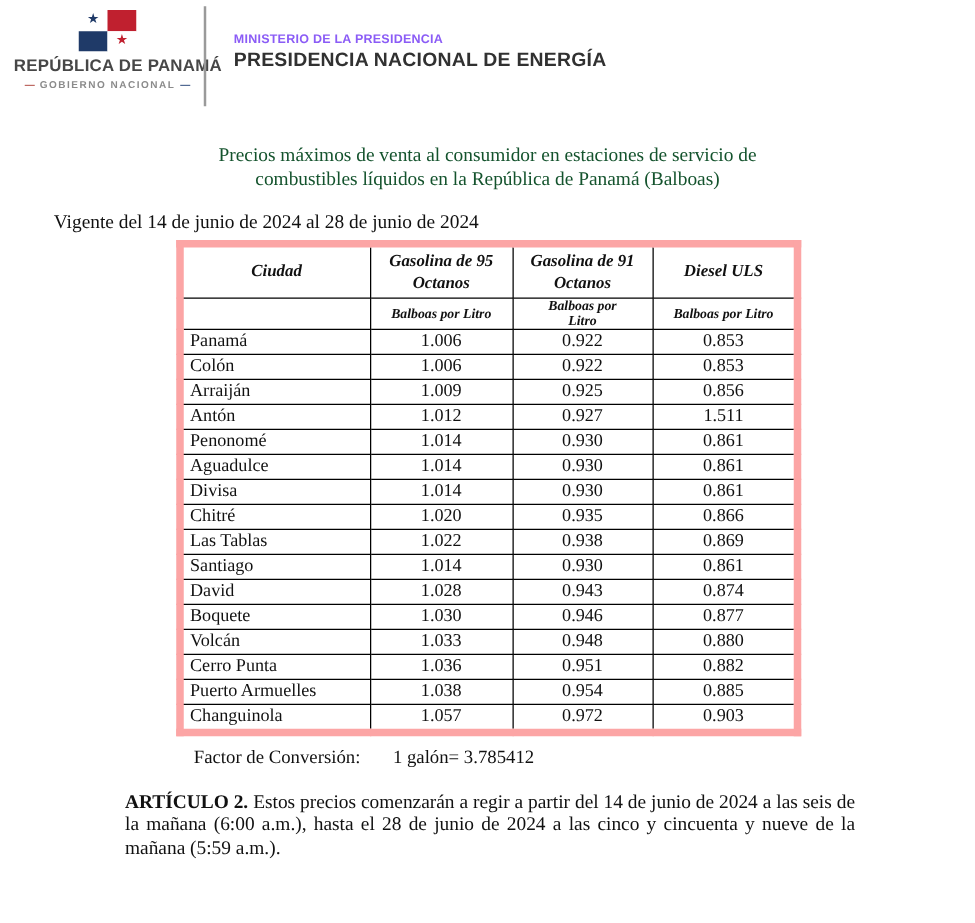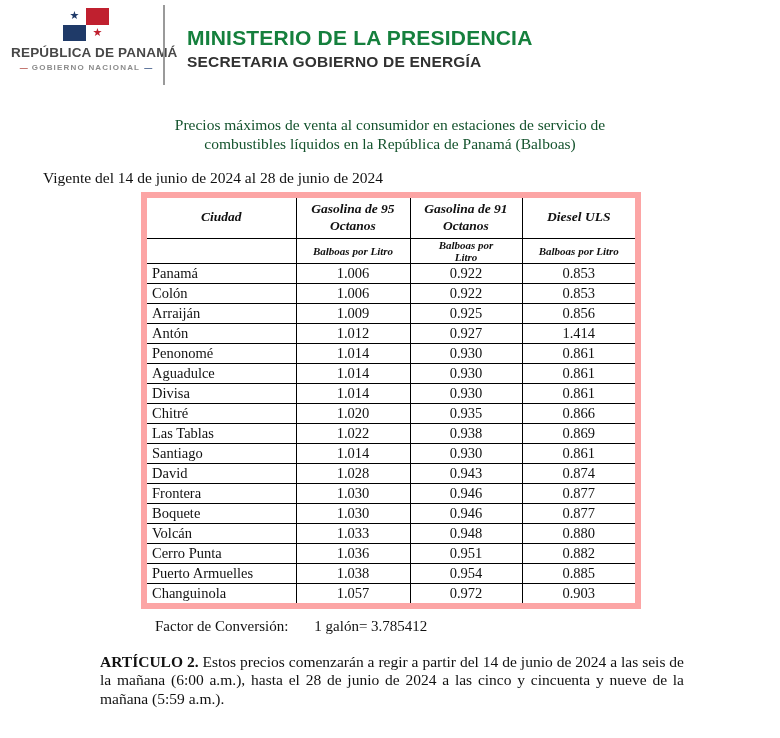--- a/index.html
+++ b/index.html
@@ -42,21 +42,21 @@
   .dash{font-weight:bold;letter-spacing:0;}
   .dash-red{color:#b04a42;margin-right:4px;}
   .dash-blue{color:#2c4a7c;margin-left:4px;}
   .head-divider{
     position:absolute;left:163px;top:5px;width:2px;height:80px;background:#9a9a9a;
   }
   .ministry-block{
     position:absolute;left:187px;top:26px;
     font-family:"Liberation Sans", sans-serif;font-weight:bold;
   }
-  .ministry{font-size:21px;color:#15803d;letter-spacing:0.2px;}
+  .ministry{font-size:10px;color:#8b5cf6;letter-spacing:0.2px;}
   .secretariat{font-size:15.5px;color:#313131;margin-top:3px;letter-spacing:0.2px;}
 
   
   .doc-title{
     margin:116px auto 0 auto;width:505px;
     text-align:center;font-size:15.5px;line-height:1.22;color:#14532d;
   }
   .validity{
     margin-top:15px;font-size:15.5px;color:#111;margin-left:43px;
   }
@@ -110,21 +110,21 @@
         <div class="q q-br">
           <span class="star star-red">★</span>
         </div>
       </div>
       <div class="republic">REPÚBLICA DE PANAMÁ</div>
       <div class="government"><span class="dash dash-red">—</span><span>GOBIERNO NACIONAL</span><span class="dash dash-blue">—</span></div>
     </div>
     <div class="head-divider"></div>
     <div class="ministry-block">
       <div class="ministry">MINISTERIO DE LA PRESIDENCIA</div>
-      <div class="secretariat">SECRETARIA GOBIERNO DE ENERGÍA</div>
+      <div class="secretariat">PRESIDENCIA NACIONAL DE ENERGÍA</div>
     </div>
   </div>
 
   <div class="doc-title">Precios máximos de venta al consumidor en estaciones de servicio de combustibles líquidos en la República de Panamá (Balboas)</div>
   <div class="validity">Vigente del 14 de junio de 2024 al 28 de junio de 2024</div>
 
   <table class="prices">
     <colgroup>
       <col class="c-city">
         <col class="c-g95">
@@ -161,21 +161,21 @@
         <tr>
           <td class="city">Arraiján</td>
           <td class="num">1.009</td>
           <td class="num">0.925</td>
           <td class="num">0.856</td>
         </tr>
         <tr>
           <td class="city">Antón</td>
           <td class="num">1.012</td>
           <td class="num">0.927</td>
-          <td class="num">1.414</td>
+          <td class="num">1.511</td>
         </tr>
         <tr>
           <td class="city">Penonomé</td>
           <td class="num">1.014</td>
           <td class="num">0.930</td>
           <td class="num">0.861</td>
         </tr>
         <tr>
           <td class="city">Aguadulce</td>
           <td class="num">1.014</td>
@@ -206,26 +206,20 @@
           <td class="num">0.930</td>
           <td class="num">0.861</td>
         </tr>
         <tr>
           <td class="city">David</td>
           <td class="num">1.028</td>
           <td class="num">0.943</td>
           <td class="num">0.874</td>
         </tr>
         <tr>
-          <td class="city">Frontera</td>
-          <td class="num">1.030</td>
-          <td class="num">0.946</td>
-          <td class="num">0.877</td>
-        </tr>
-        <tr>
           <td class="city">Boquete</td>
           <td class="num">1.030</td>
           <td class="num">0.946</td>
           <td class="num">0.877</td>
         </tr>
         <tr>
           <td class="city">Volcán</td>
           <td class="num">1.033</td>
           <td class="num">0.948</td>
           <td class="num">0.880</td>

